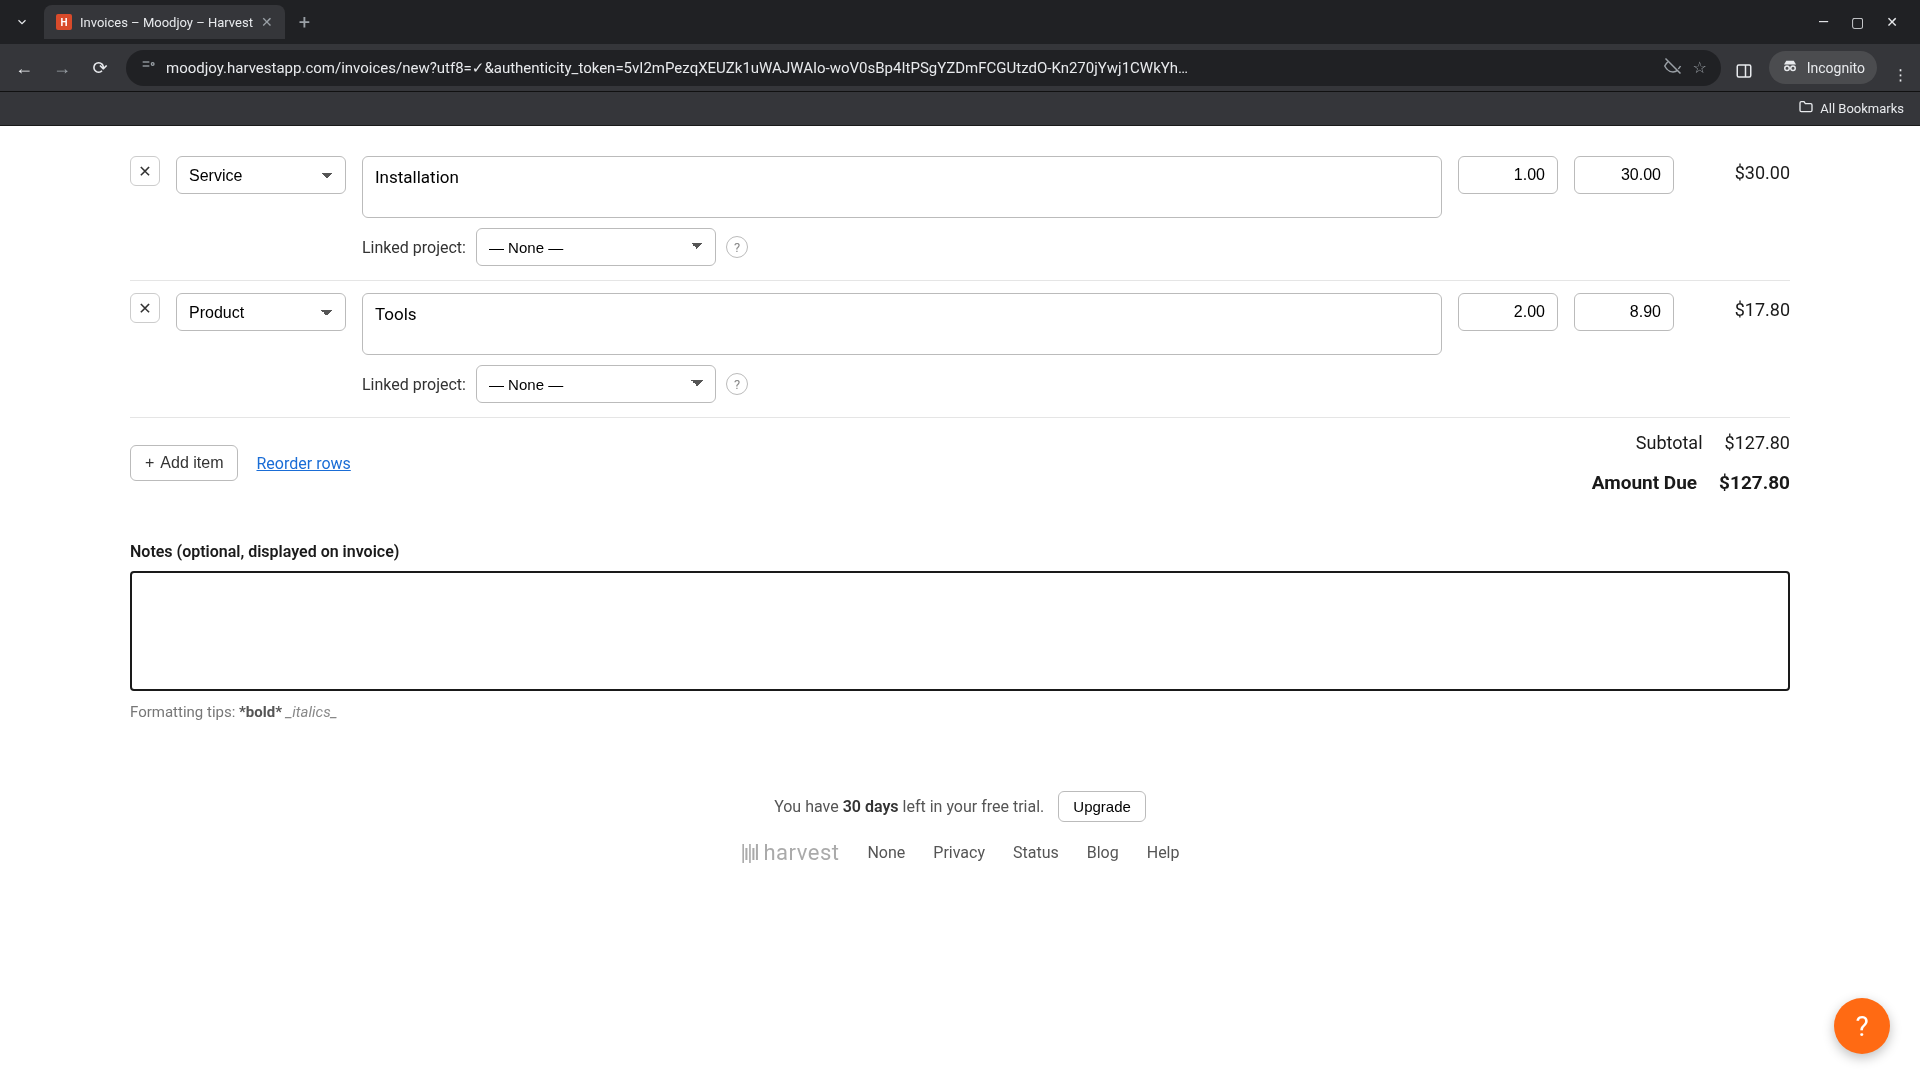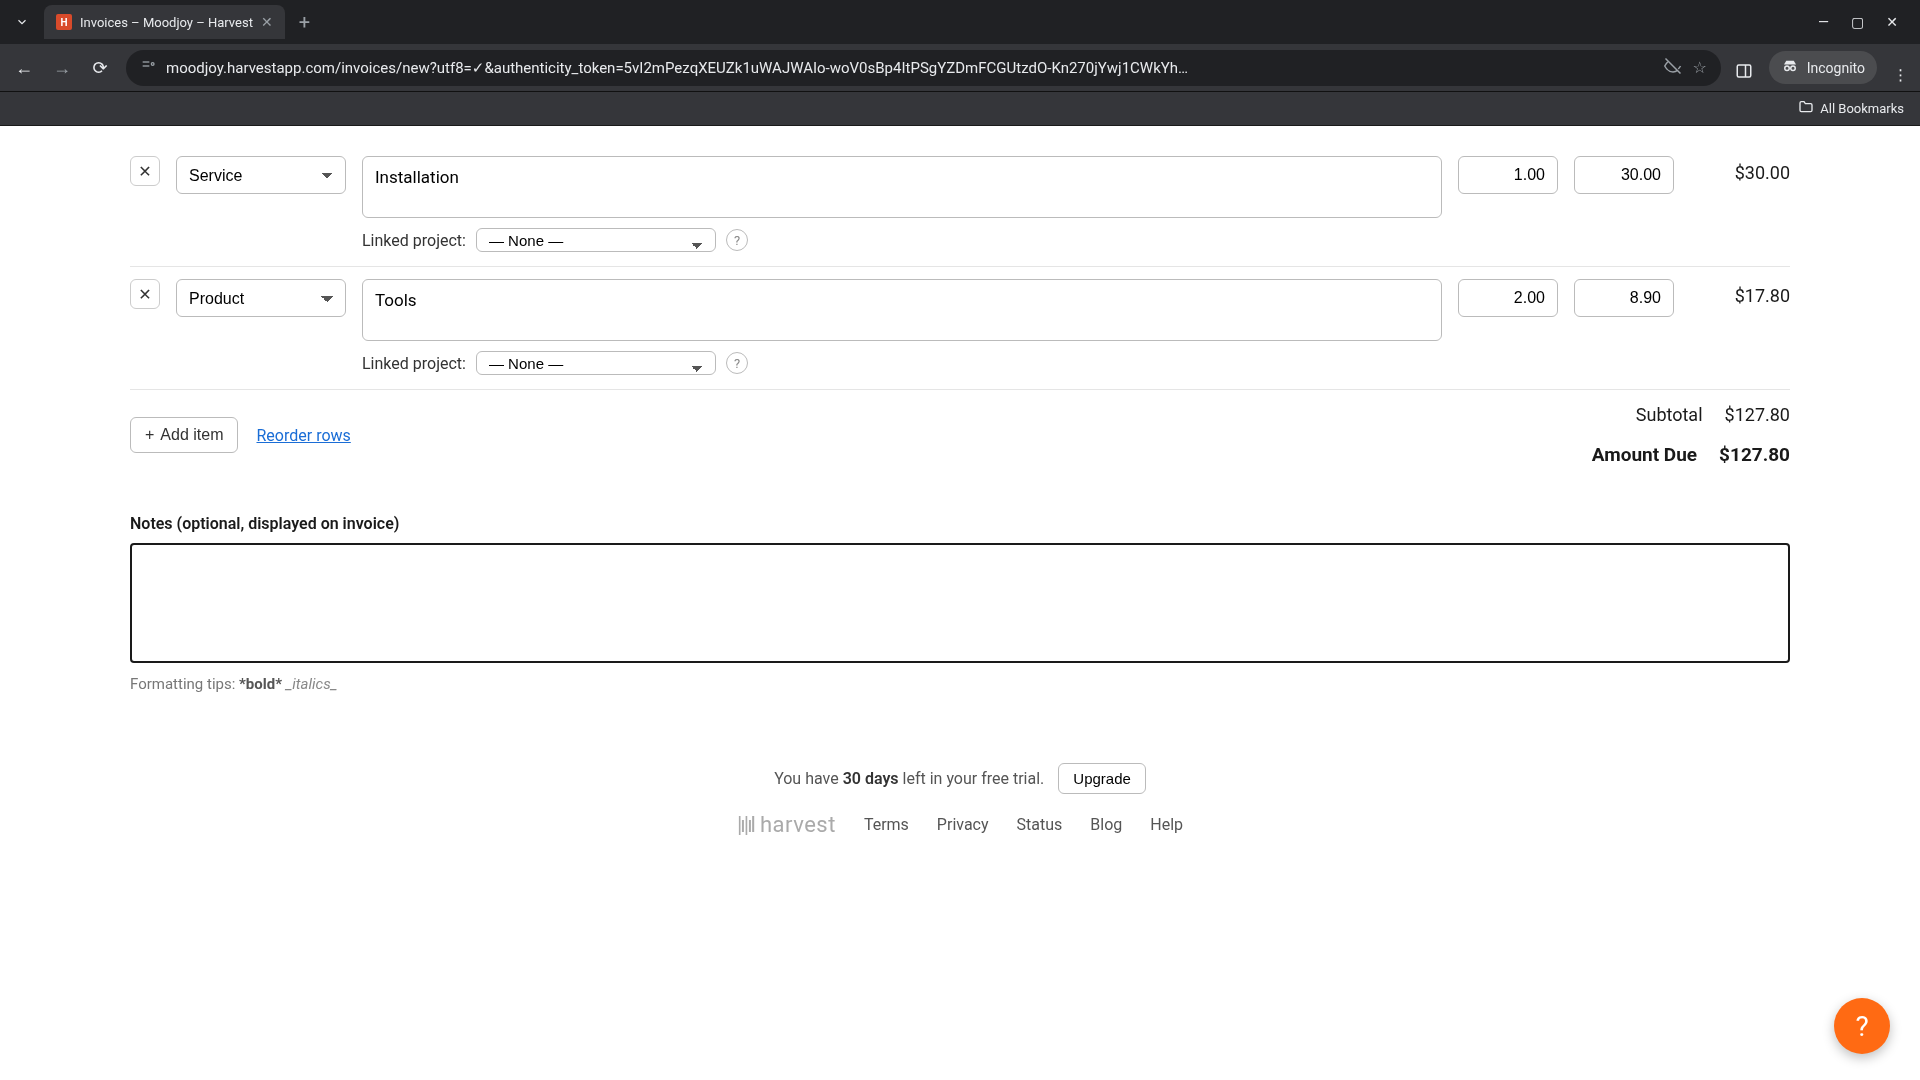--- a/index.html
+++ b/index.html
@@ -106,21 +106,21 @@
     background-size: 6px 6px, 6px 6px;
     background-repeat: no-repeat;
   }
   .desc-col { flex: 1; display: flex; flex-direction: column; gap: 10px; }
   .desc-input {
     width: 100%; min-height: 58px; border: 1px solid #bbb; border-radius: 6px;
     padding: 10px 12px; font-size: 17px; font-family: inherit; resize: none;
   }
   .linked-row { display: flex; align-items: center; gap: 10px; font-size: 16px; color: #333; }
   .linked-select {
-    width: 240px; height: 24px; border: 1px solid #bbb; border-radius: 6px;
+    width: 240px; height: 38px; border: 1px solid #bbb; border-radius: 6px;
     padding: 0 30px 0 12px; font-size: 15px; appearance: none; background: #fff;
     background-image: linear-gradient(45deg, transparent 50%, #555 50%), linear-gradient(135deg, #555 50%, transparent 50%);
     background-position: calc(100% - 18px) 14px, calc(100% - 12px) 14px;
     background-size: 6px 6px, 6px 6px;
     background-repeat: no-repeat;
   }
   .help-circle {
     width: 22px; height: 22px; border: 1px solid #bbb; border-radius: 50%;
     display: flex; align-items: center; justify-content: center;
     color: #888; font-size: 13px; cursor: pointer;
@@ -347,21 +347,21 @@
         <span>
           <span>You have </span><span class="bold">30 days</span><span> left in your free trial.</span>
         </span>
         <button class="upgrade-btn">Upgrade</button>
       </div>
       <div class="footer-links">
         <span class="harvest-logo">
           <span class="bars">|ı|ıl</span>
           <span>harvest</span>
         </span>
-        <a>Terms</a>
+        <a>None</a>
         <a>Privacy</a>
         <a>Status</a>
         <a>Blog</a>
         <a>Help</a>
       </div>
     </div>
 
   </div>
 </div>
 

